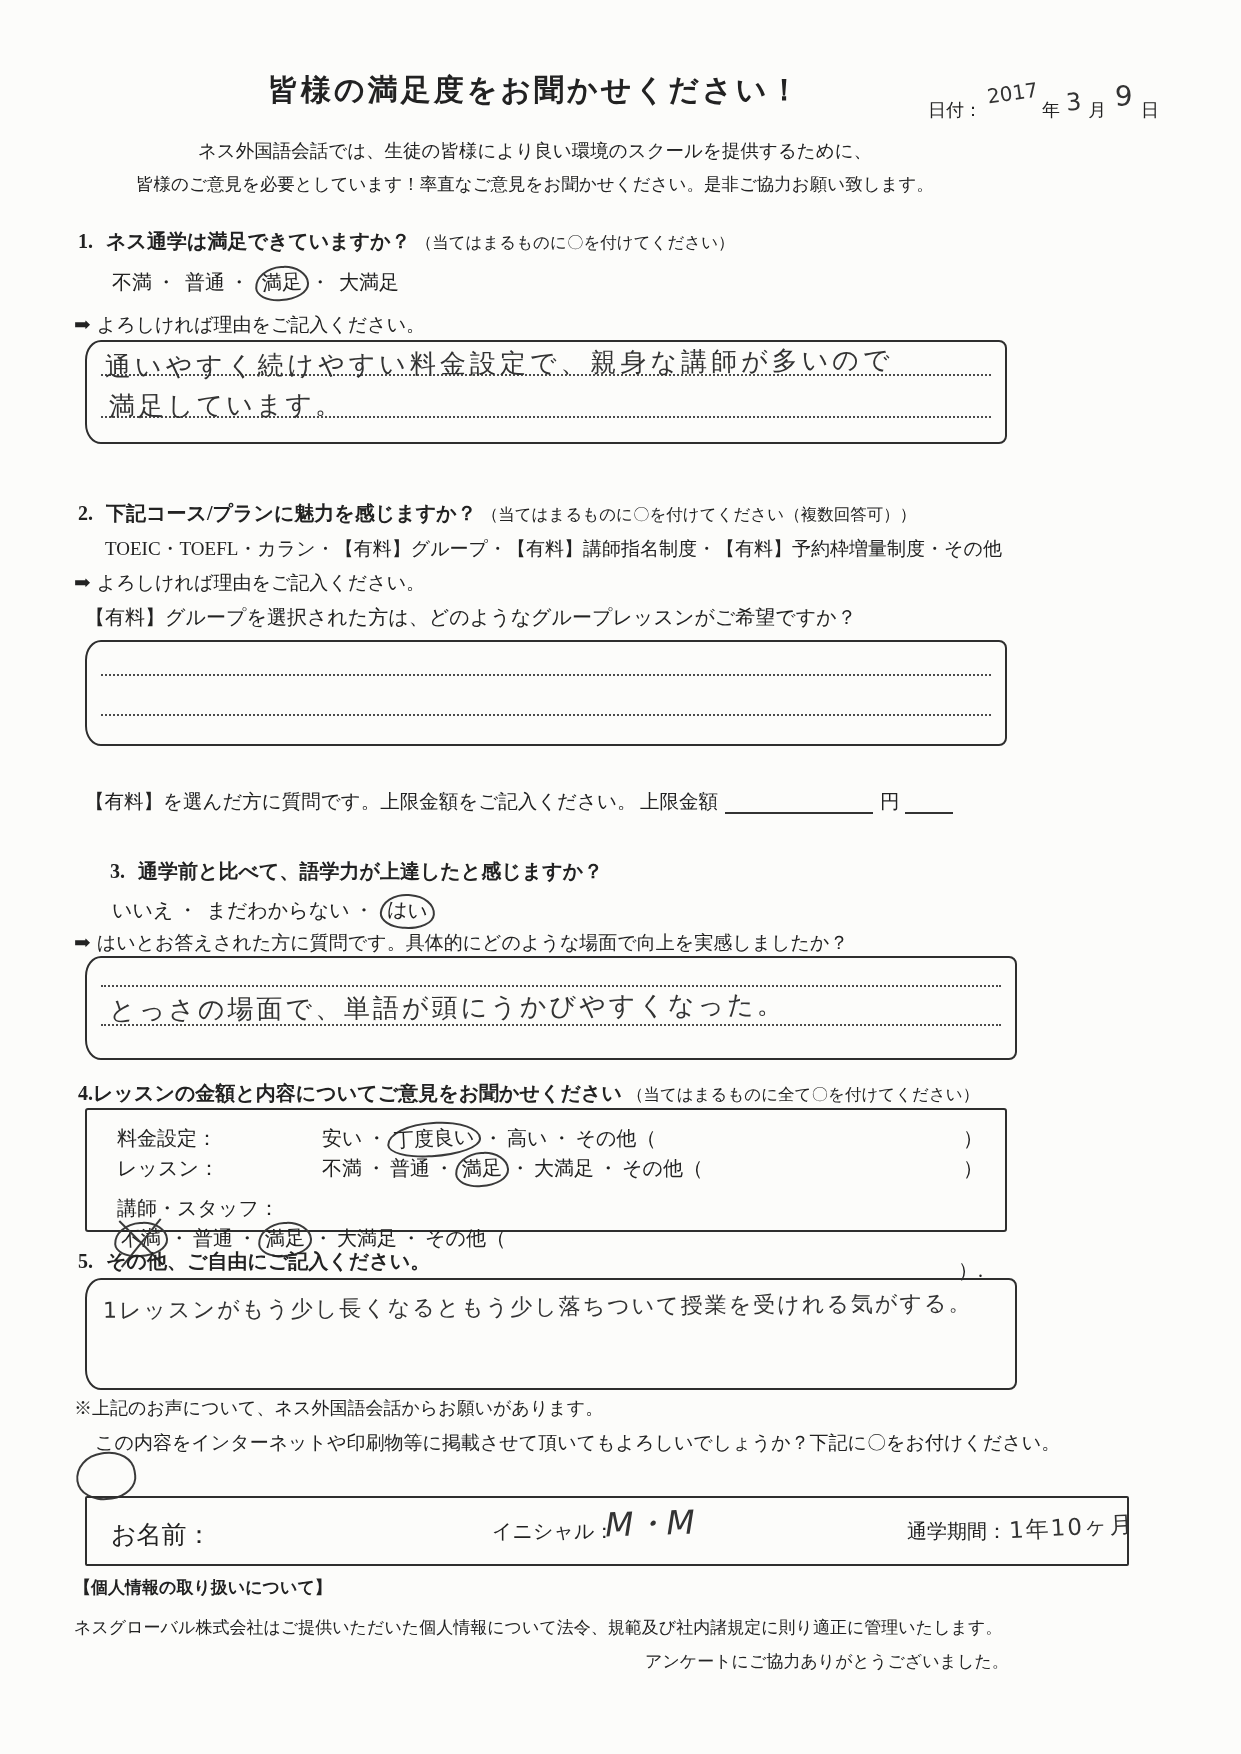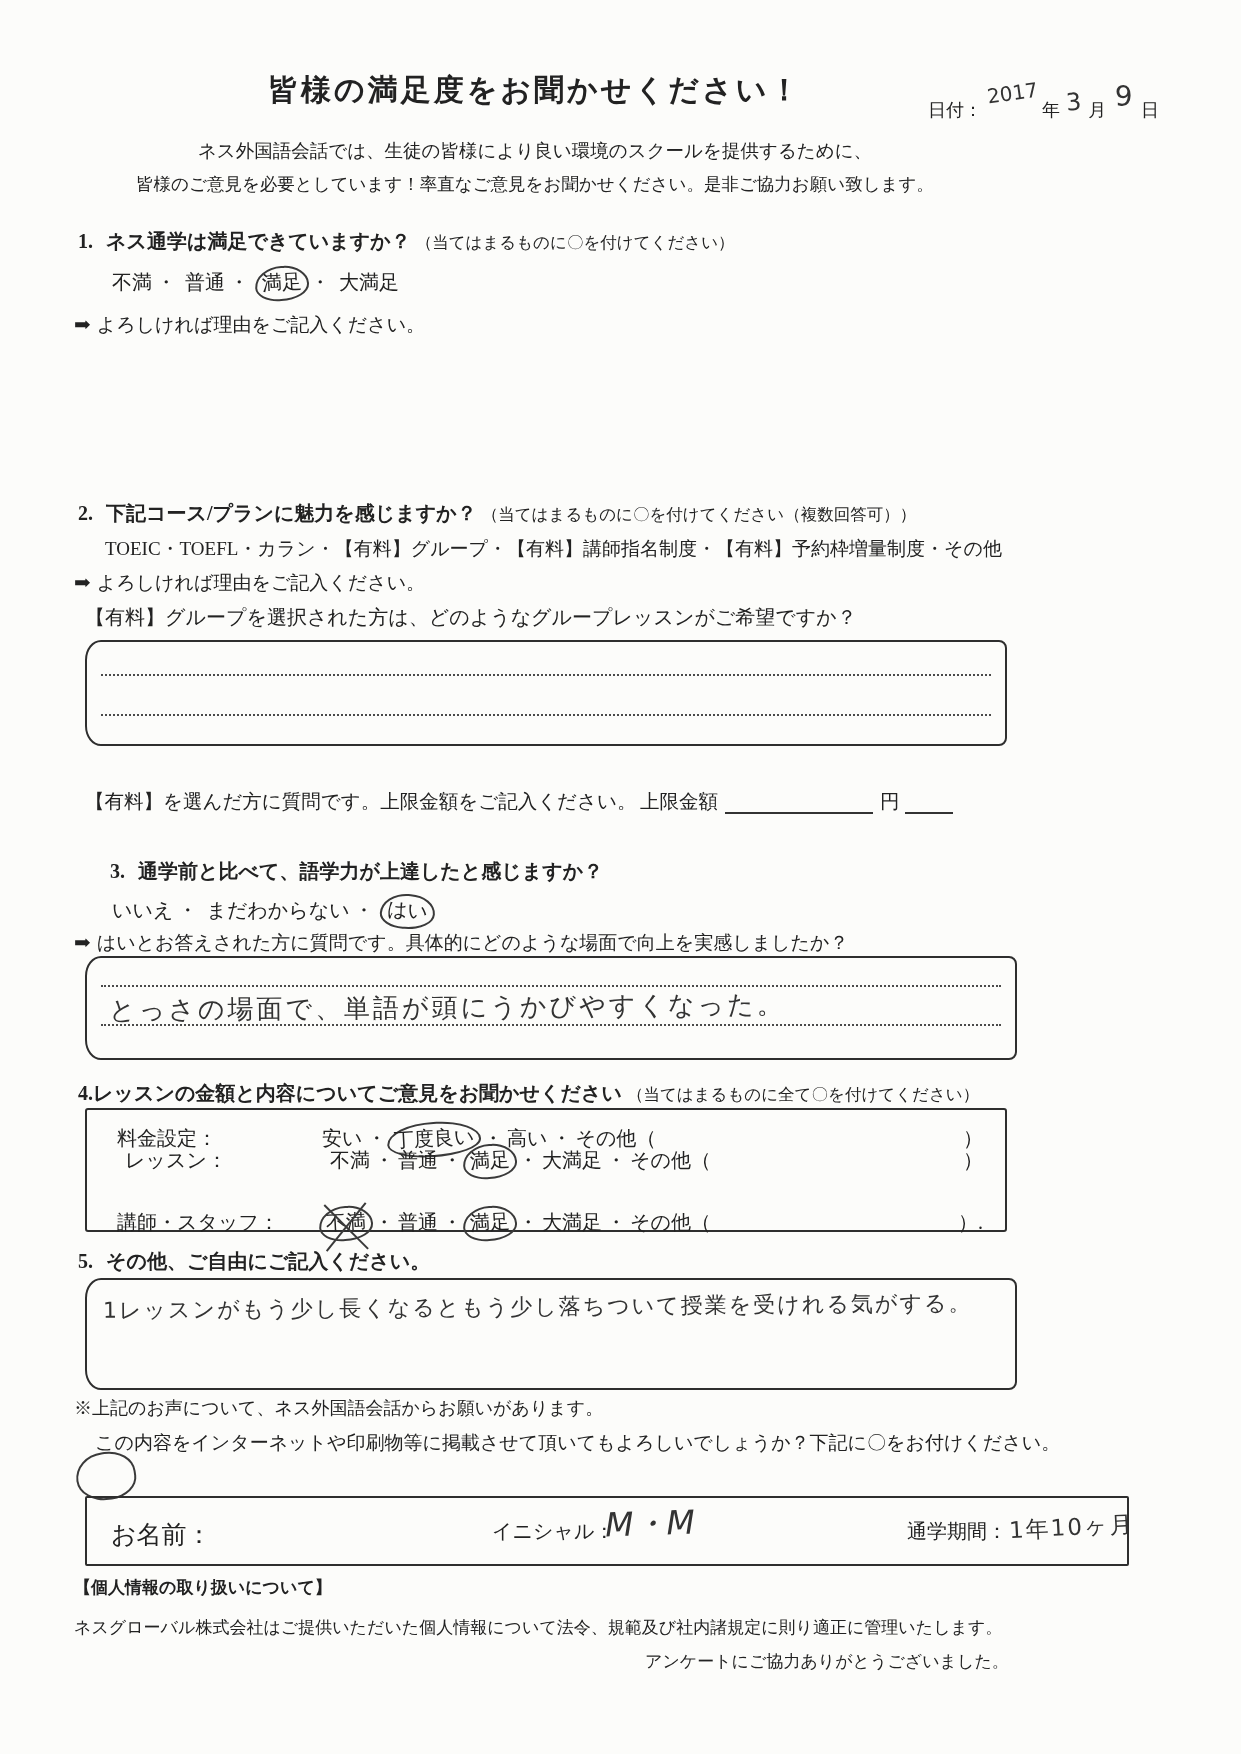--- a/index.html
+++ b/index.html
@@ -81,20 +81,26 @@
     <span>不満</span><span class="sep">・</span>
     <span>普通</span><span class="sep">・</span>
     <span class="circle"><span>満足</span></span><span class="sep">・</span>
     <span>大満足</span>
   </div>
 
   <div class="abs arrowline" style="left:74px;top:312px;">
     <span class="arrow-glyph">➡</span><span>よろしければ理由をご記入ください。</span>
   </div>
 
+  <div class="box round" style="left:85px;top:340px;width:918px;height:100px;">
+    <div class="dotline" style="top:32px;"></div>
+    <div class="dotline" style="top:74px;"></div>
+    <div class="abs hand hw" style="left:18px;top:4px;font-size:26px;letter-spacing:4px;">通いやすく続けやすい料金設定で、親身な講師が多いので</div>
+    <div class="abs hand hw" style="left:22px;top:46px;font-size:26px;letter-spacing:3px;">満足しています。</div>
+  </div>
 
   <div class="abs qhead" style="left:78px;top:500px;">
     <span class="qnum">2.</span>
     <span>下記コース/プランに魅力を感じますか？</span>
     <span class="hint">（当てはまるものに〇を付けてください（複数回答可））</span>
   </div>
 
   <div class="abs opts" style="left:105px;top:536px;font-size:19px;">TOEIC・TOEFL・カラン・【有料】グループ・【有料】講師指名制度・【有料】予約枠増量制度・その他</div>
 
   <div class="abs arrowline" style="left:74px;top:570px;">
@@ -143,28 +149,28 @@
   </div>
 
   <div class="box" style="left:85px;top:1108px;width:918px;height:120px;border-radius:3px;">
     <div class="q4row" style="top:12px;">
       <span class="q4label">料金設定：</span>
       <span>
         <span>安い</span><span class="sep">・</span><span class="circle"><span>丁度良い</span></span><span class="sep">・</span><span>高い</span><span class="sep">・</span><span>その他</span><span>（</span>
       </span>
       <span class="q4close">）</span>
     </div>
-    <div class="q4row" style="top:34px;margin-left:8px;">
+    <div class="q4row" style="top:42px;">
       <span class="q4label">レッスン：</span>
       <span>
         <span>不満</span><span class="sep">・</span><span>普通</span><span class="sep">・</span><span class="circle"><span>満足</span></span><span class="sep">・</span><span>大満足</span><span class="sep">・</span><span>その他</span><span>（</span>
       </span>
       <span class="q4close">）</span>
     </div>
-    <div class="q4row" style="top:96px;">
+    <div class="q4row" style="top:85px;flex-direction:column;">
       <span class="q4label">講師・スタッフ：</span>
       <span>
         <span class="circle crossed"><span>不満</span></span><span class="sep">・</span><span>普通</span><span class="sep">・</span><span class="circle"><span>満足</span></span><span class="sep">・</span><span>大満足</span><span class="sep">・</span><span>その他</span><span>（</span>
       </span>
       <span class="q4close">）.</span>
     </div>
   </div>
 
   <div class="abs qhead" style="left:78px;top:1248px;">
     <span class="qnum">5.</span>

